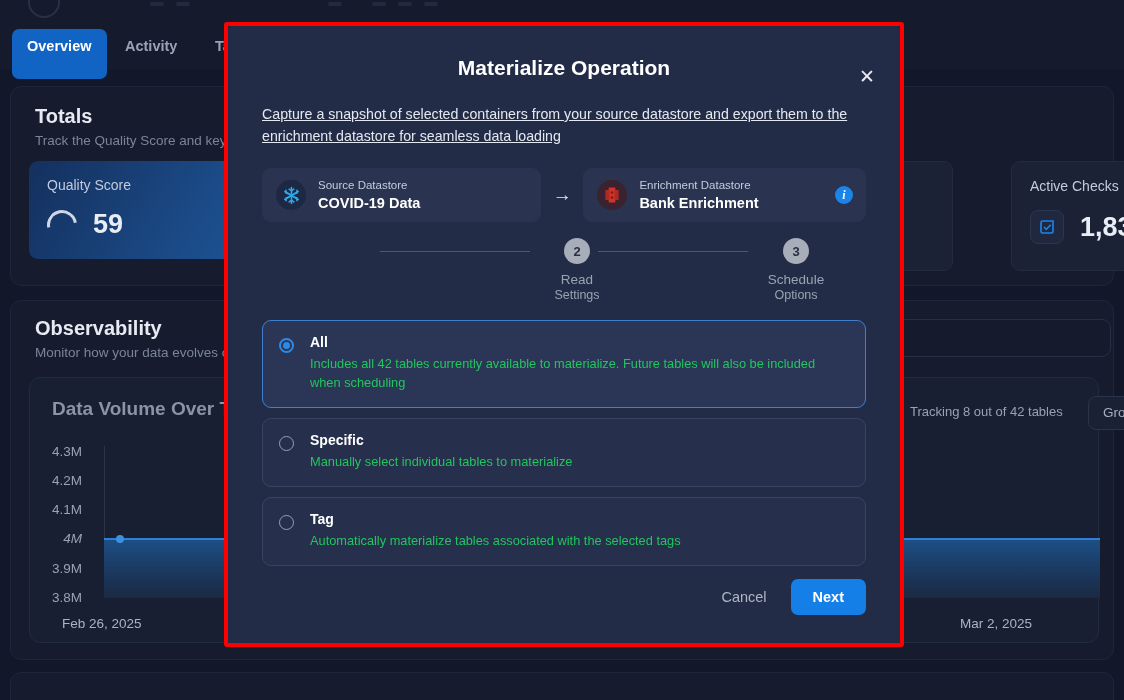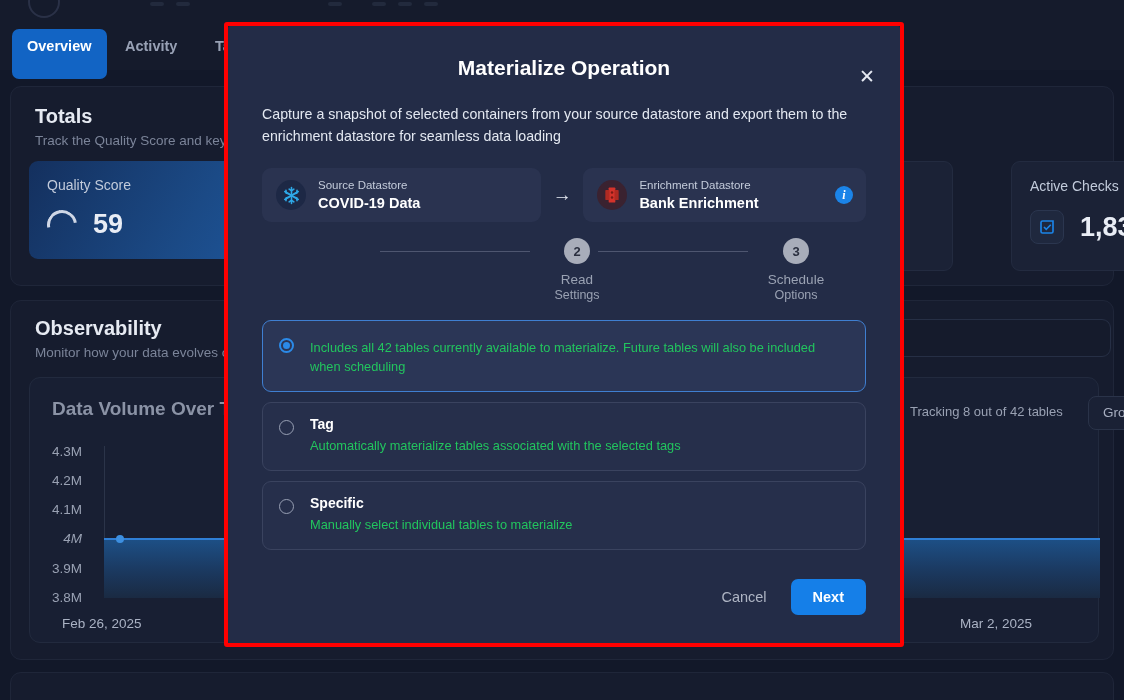--- a/index.html
+++ b/index.html
@@ -99,21 +99,21 @@
   #modal-close {
     position: absolute; right: 20px; top: 38px; width: 26px; height: 26px;
     color: #e6eaf3; font-size: 19px; line-height: 26px; text-align: center;
     cursor: pointer;
   }
   .modal-title {
     text-align: center; font-size: 21px; font-weight: 700; color: #ffffff;
     margin-top: 30px;
   }
   .modal-desc {
-    margin-top: 24px; font-size: 14.2px; color: #e3e8f1; line-height: 1.52;
+    margin-top: 24px; font-size: 14.2px; color: #e3e8f1; line-height: 1.52; text-decoration: underline;
   }
 
   .ds-row { display: flex; align-items: center; gap: 0; margin-top: 21px; }
   .ds-card {
     background: #2b355280; background-color: #2a3350;
     border-radius: 9px; height: 54px;
     display: flex; align-items: center; padding: 0 14px; gap: 12px;
   }
   .ds-card.src { width: 300px; }
   .ds-card.dst { width: 304px; position: relative; }
@@ -323,39 +323,40 @@
       <div class="step-circle idle">3</div>
       <div class="step-l1">Schedule</div>
       <div class="step-l2">Options</div>
     </div>
   </div>
 
 
   <div class="opt sel">
     <div class="radio on"></div>
     <div>
+      <div class="opt-title">All</div>
       <div class="opt-desc">Includes all 42 tables currently available to materialize. Future tables will also be included when scheduling</div>
+    </div>
+  </div>
+
+  <div class="opt unsel">
+    <div class="radio off"></div>
+    <div>
+      <div class="opt-title">Specific</div>
+      <div class="opt-desc">Manually select individual tables to materialize</div>
     </div>
   </div>
 
   <div class="opt unsel">
     <div class="radio off"></div>
     <div>
       <div class="opt-title">Tag</div>
       <div class="opt-desc">Automatically materialize tables associated with the selected tags</div>
     </div>
   </div>
 
-  <div class="opt unsel">
-    <div class="radio off"></div>
-    <div>
-      <div class="opt-title">Specific</div>
-      <div class="opt-desc">Manually select individual tables to materialize</div>
-    </div>
-  </div>
-
   <div class="footer">
     <button class="btn-cancel">Cancel</button>
     <button class="btn-next">Next</button>
   </div>
 </div>
 
 <div id="modal-highlight"></div>
 
 </body></html>

